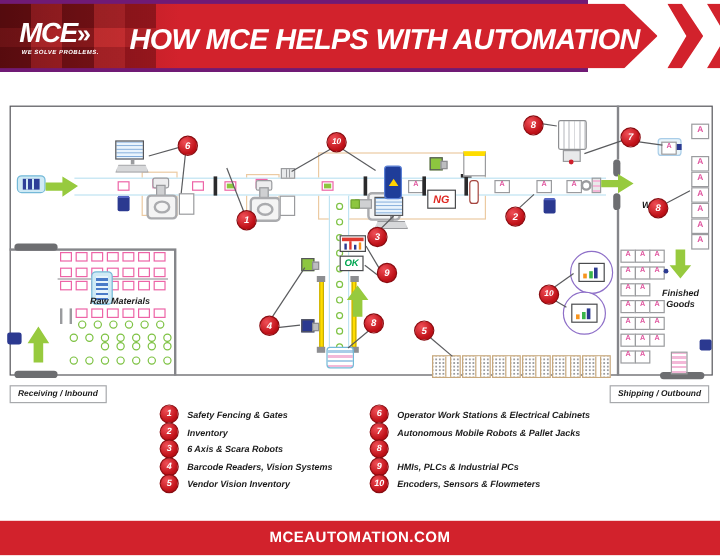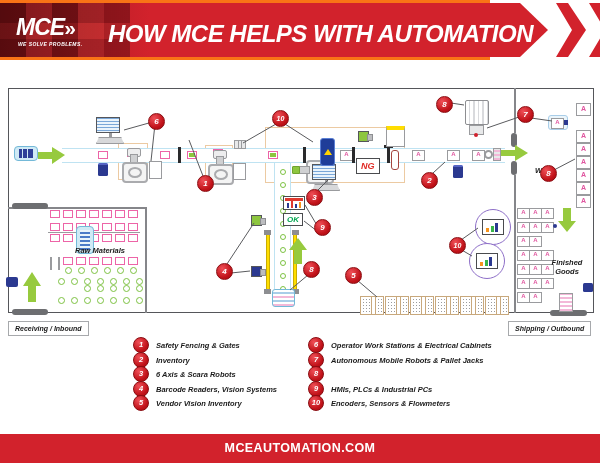--- a/index.html
+++ b/index.html
@@ -1,19 +1,19 @@
 <!DOCTYPE html>
 <html><head>
 <meta charset="utf-8">
 <style>
   html,body{margin:0;padding:0;background:#fff}
   #stage{position:relative;width:600px;height:463px;overflow:hidden;background:#fff;
          font-family:"Liberation Sans",sans-serif}
   
-  .header{position:absolute;left:0;top:0;width:490px;height:60px;background:#f97316}
+  .header{position:absolute;left:0;top:0;width:490px;height:60px;background:#701a75}
   .banner{position:absolute;left:0;top:3px;width:548px;height:54px;
           background:linear-gradient(90deg,#8f161c 0,#b51d24 70px,#d2222c 150px,#d2222c 100%);
           clip-path:polygon(0 0,520px 0,548px 27px,520px 54px,0 54px)}
   .collage{position:absolute;left:0;top:0;width:130px;height:54px;opacity:.85;
           background:linear-gradient(90deg,rgba(30,0,2,.45) 0 26px,rgba(150,45,45,.28) 26px 52px,rgba(25,0,0,.4) 52px 78px,rgba(170,70,60,.22) 78px 104px,rgba(60,5,8,.25) 104px 130px),
                      linear-gradient(0deg,rgba(0,0,0,.18) 0 18px,rgba(255,120,100,.12) 18px 34px,rgba(0,0,0,.22) 34px 54px)}
   .logo{position:absolute;left:16px;top:11px;color:#fff;font-style:italic;font-weight:bold;
         font-size:23px;letter-spacing:-1px;white-space:nowrap}
   .logo .chv{font-size:21px;letter-spacing:-4px;font-style:normal}
   .tagline{position:absolute;left:18px;top:38px;color:#fff;font-style:italic;font-weight:bold;
@@ -396,21 +396,21 @@
           <i style="height:6px;background:#39b54a"></i>
           <i style="height:9px;background:#2b3990"></i>
         </div>
     </div>
 
     <div class="bluebox" style="left:583px;top:223px;width:10px;height:9px;border-radius:1.5px"></div>
     <div class="stripdev" style="left:559px;top:233px"></div>
 
     <div class="zlabel" style="left:55px;top:186px;width:90px">Raw Materials</div>
     <div class="zlabel" style="left:524px;top:106px;width:36px">WIP</div>
-    <div class="zlabel" style="left:543px;top:198px;width:48px">Finished Goods</div>
+    <div class="zlabel" style="left:543px;top:180px;width:48px">Finished Goods</div>
     <div class="flowbox" style="left:8px;top:261px">Receiving / Inbound</div>
     <div class="flowbox" style="left:508px;top:261px">Shipping / Outbound</div>
 
     <svg class="lay" width="600" height="374">
       <g stroke="#5a5b5e" stroke-width="1">
         <line x1="156" y1="61" x2="124" y2="70"></line>
           <line x1="155" y1="64" x2="151" y2="101"></line>
         <line x1="203" y1="116" x2="189" y2="80"></line>
         <line x1="276" y1="64" x2="243" y2="83"></line>
           <line x1="285" y1="64" x2="313" y2="82"></line>

